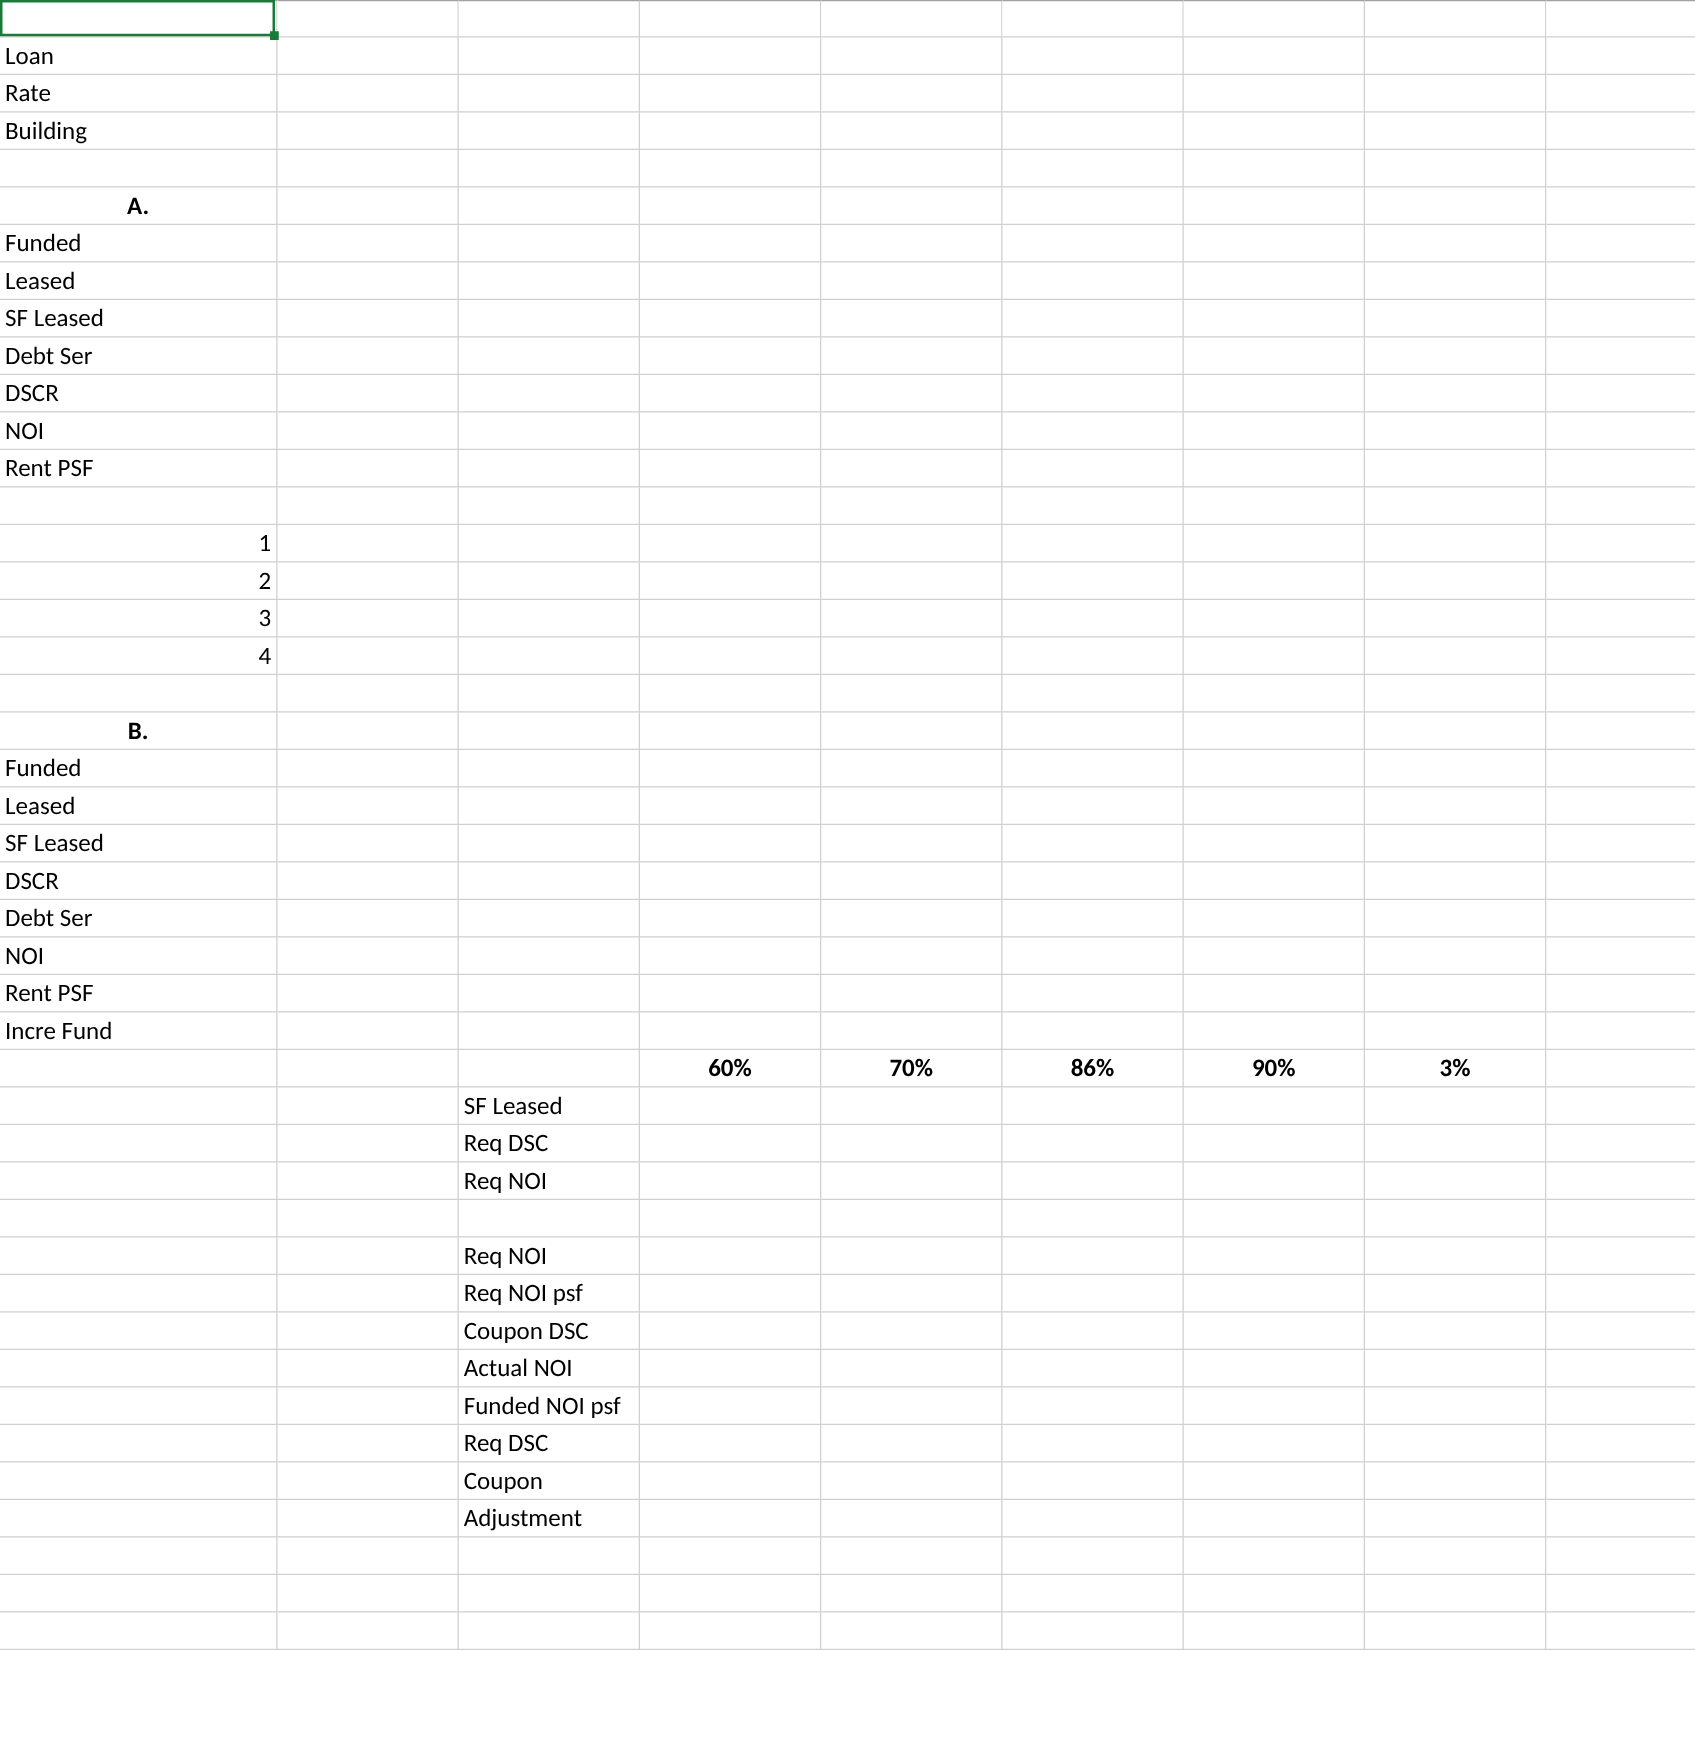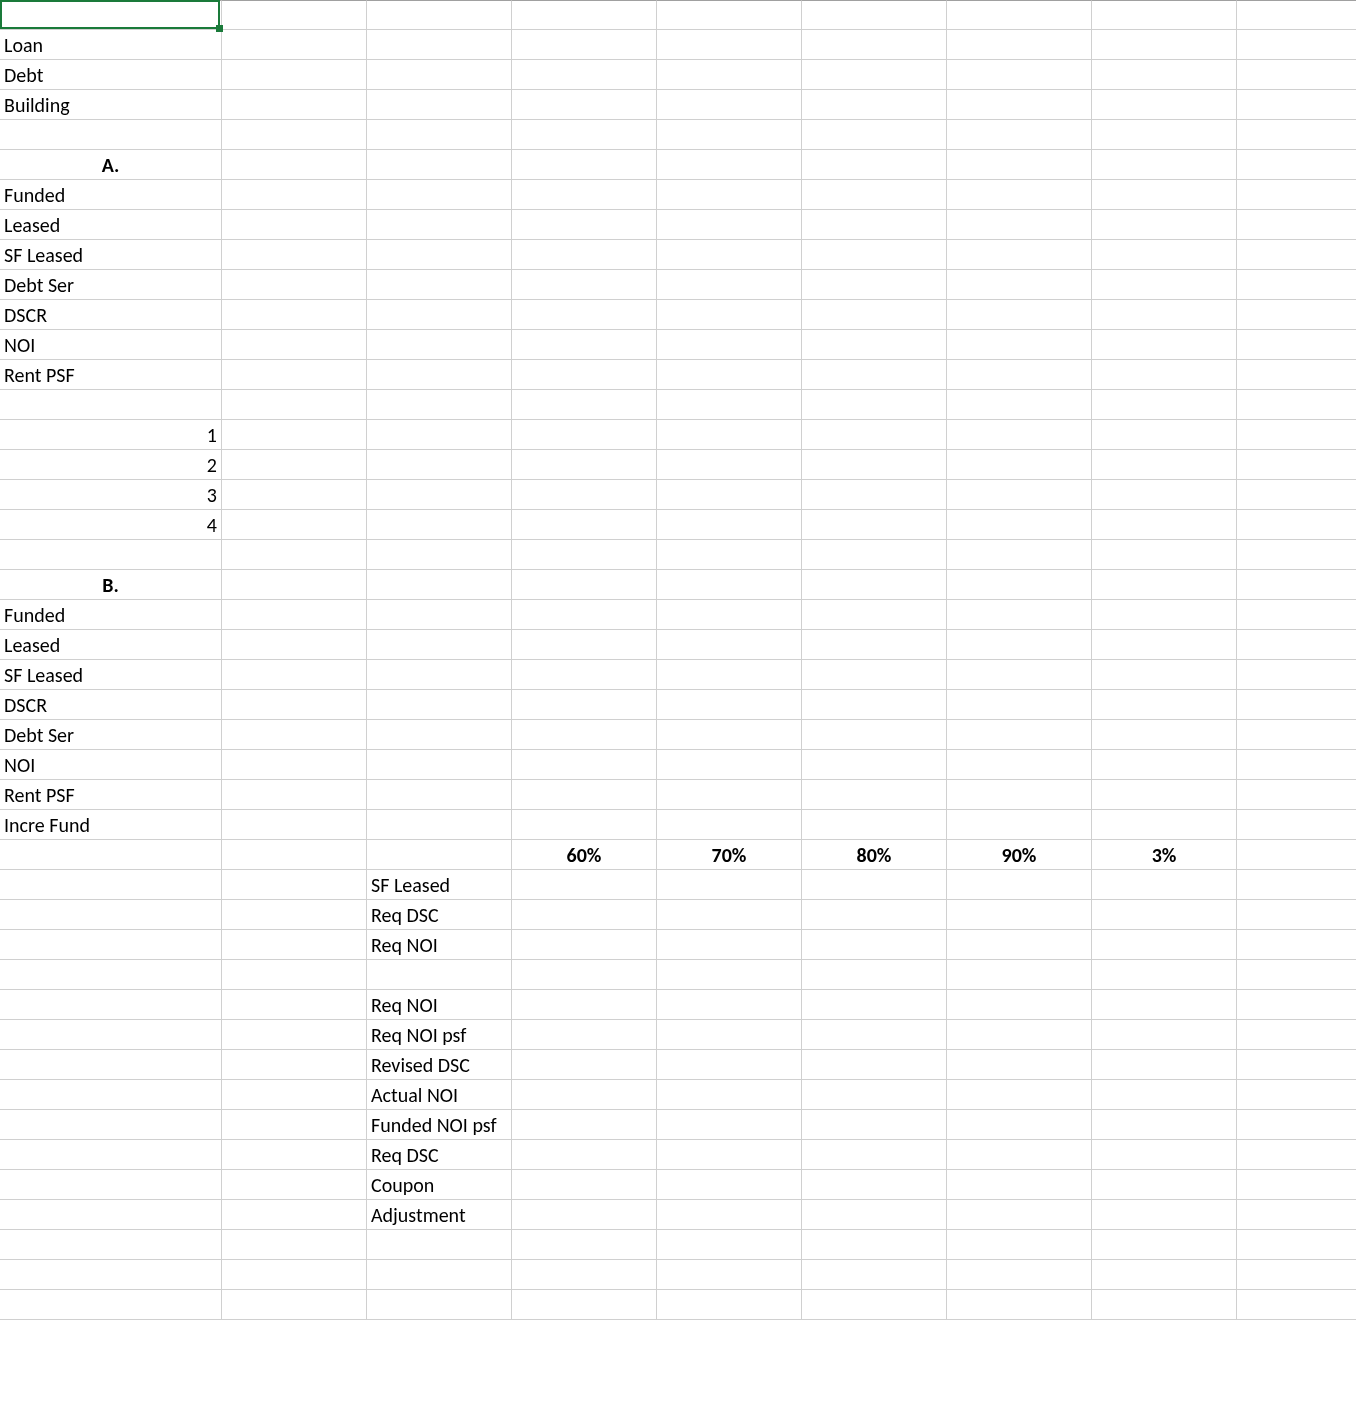--- a/index.html
+++ b/index.html
@@ -87,21 +87,21 @@
       <div class="cell colN"></div>
       <div class="cell colN"></div>
       <div class="cell colN"></div>
       <div class="cell colN"></div>
       <div class="cell colN"></div>
       <div class="cell colN"></div>
       <div class="cell colN"></div>
       <div class="cell colN"></div>
     </div>
     <div class="row">
-      <div class="cell colA ">Debt</div>
+      <div class="cell colA ">Rate</div>
       <div class="cell colN"></div>
       <div class="cell colN"></div>
       <div class="cell colN"></div>
       <div class="cell colN"></div>
       <div class="cell colN"></div>
       <div class="cell colN"></div>
       <div class="cell colN"></div>
       <div class="cell colN"></div>
     </div>
     <div class="row">
@@ -378,21 +378,21 @@
       <div class="cell colN"></div>
       <div class="cell colN"></div>
       <div class="cell colN"></div>
     </div>
     <div class="row">
       <div class="cell colA "></div>
       <div class="cell colN"></div>
       <div class="cell colN"></div>
       <div class="cell colN center">60%</div>
       <div class="cell colN center">70%</div>
-      <div class="cell colN center">80%</div>
+      <div class="cell colN center">86%</div>
       <div class="cell colN center">90%</div>
       <div class="cell colN center">3%</div>
       <div class="cell colN"></div>
     </div>
     <div class="row">
       <div class="cell colA "></div>
       <div class="cell colN"></div>
       <div class="cell colN">SF Leased</div>
       <div class="cell colN"></div>
       <div class="cell colN"></div>
@@ -452,21 +452,21 @@
       <div class="cell colN"></div>
       <div class="cell colN"></div>
       <div class="cell colN"></div>
       <div class="cell colN"></div>
       <div class="cell colN"></div>
       <div class="cell colN"></div>
     </div>
     <div class="row">
       <div class="cell colA "></div>
       <div class="cell colN"></div>
-      <div class="cell colN">Revised DSC</div>
+      <div class="cell colN">Coupon DSC</div>
       <div class="cell colN"></div>
       <div class="cell colN"></div>
       <div class="cell colN"></div>
       <div class="cell colN"></div>
       <div class="cell colN"></div>
       <div class="cell colN"></div>
     </div>
     <div class="row">
       <div class="cell colA "></div>
       <div class="cell colN"></div>

